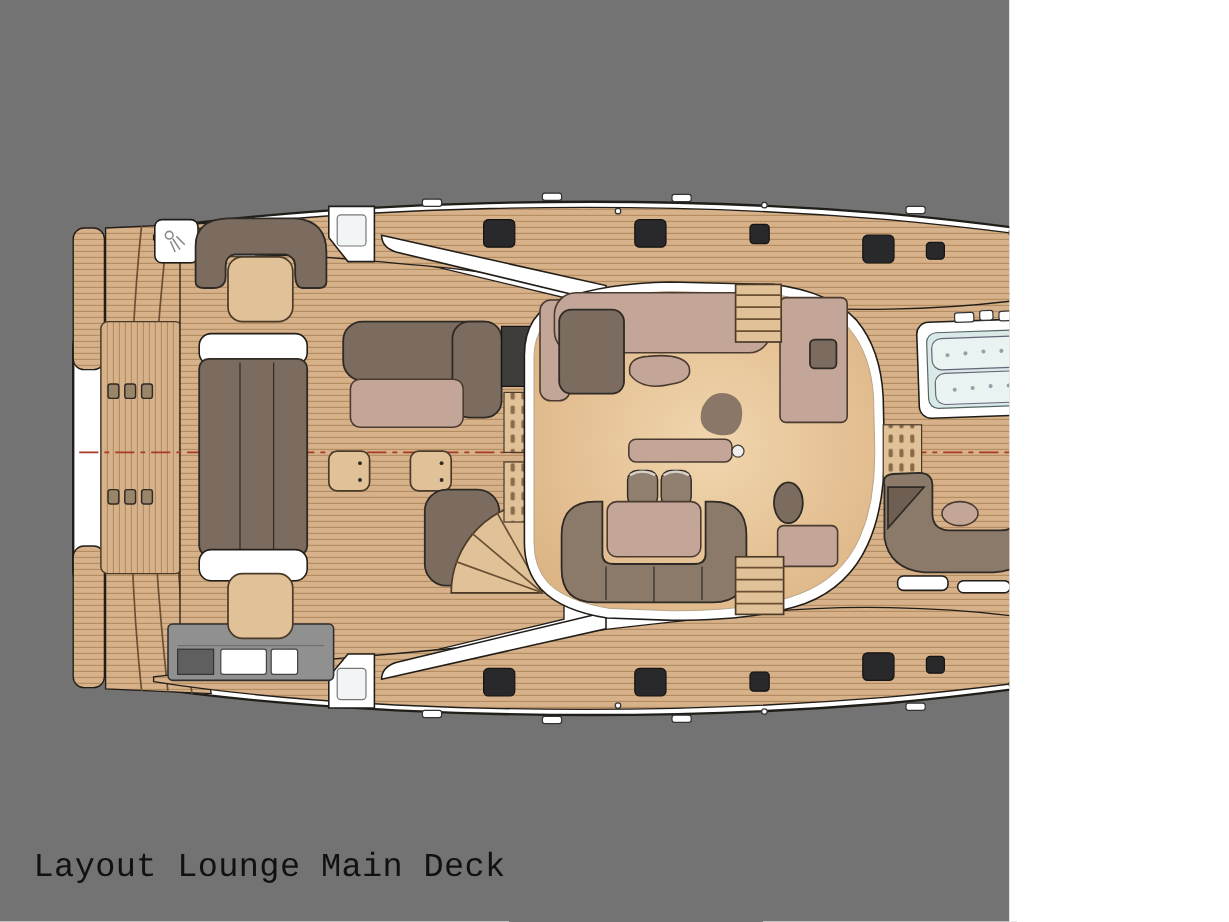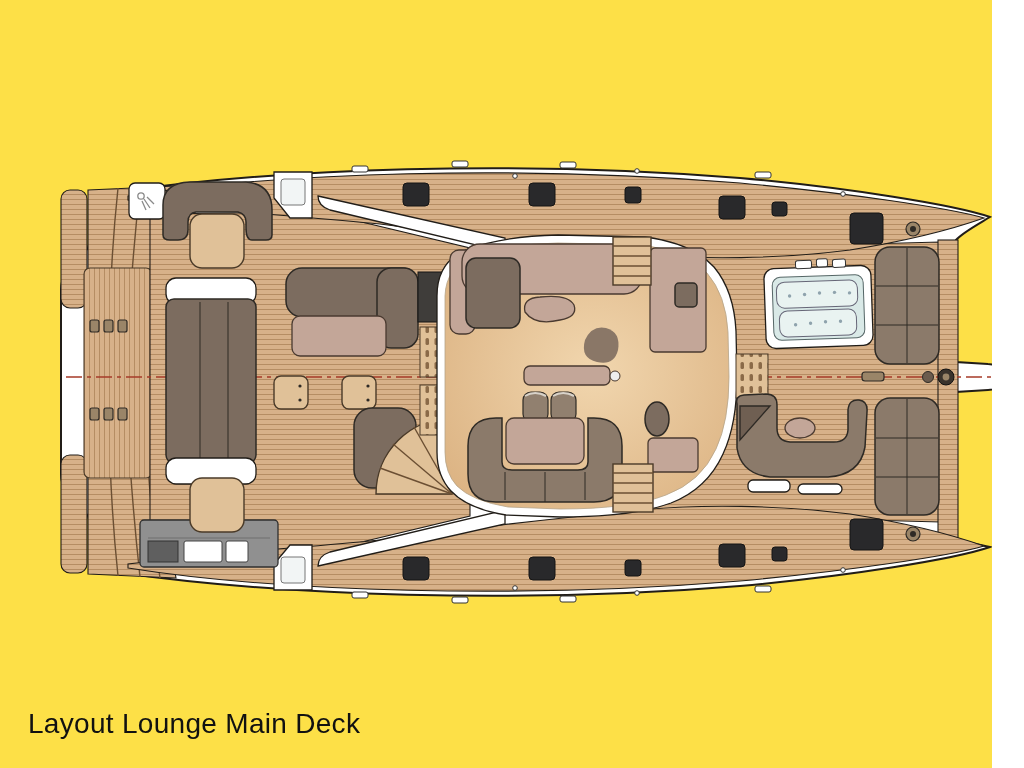--- a/index.html
+++ b/index.html
@@ -1,17 +1,17 @@
 <!DOCTYPE html>
 <html style="--hull_stroke: #211d18; --wood: #d7b189; --wood_line: #aa8257; --wood_light: #e0c198; --floor_center: #f1d6ae; --floor_edge: #dab07f; --sofa_dark: #7c6c5f; --sofa_mid: #8b7a6a; --line_dark: #2e2a25; --mauve: #c3a698; --mauve_dark: #4a3a30; --hatch: #29292b; --galley_gray: #909090; --galley_dark: #5f5f5f; --jacuzzi_water: #d9e9e7; --jacuzzi_seat: #e9f3f1; --centerline: #a63b28; --grate_dark: #8a6a48;"><head>
 <meta charset="utf-8">
 <style>
   html,body{margin:0;padding:0;background:#ffffff;}
-  #stage{position:relative;width:992px;height:768px;background:#fde047;overflow:hidden;
-         font-family:Liberation Sans, sans-serif;}
+  #stage{position:relative;width:841px;height:768px;background:#737373;overflow:hidden;
+         font-family:Liberation Mono, monospace;}
   #plan-title{position:absolute;left:28px;top:708px;font-size:28px;color:#111;
               letter-spacing:.3px;font-weight:400;}
   svg{position:absolute;left:0;top:0;}
   .hull{fill:#fff;stroke:var(--hull_stroke);stroke-width:2;}
   .wood-fill{fill:url(#plankH);stroke:var(--hull_stroke);stroke-width:1.1;}
   .wood-fill-v{fill:url(#plankV);stroke:#4a3a28;stroke-width:1.1;}
   .step-line{stroke:#6b4f33;stroke-width:1.4;fill:none;}
   .white-trim{fill:#fff;stroke:var(--hull_stroke);stroke-width:1.3;}
   .hatch{fill:var(--hatch);stroke:#141414;stroke-width:1;}
   .fitting{fill:#9a8568;stroke:#2e2a25;stroke-width:1.2;}

